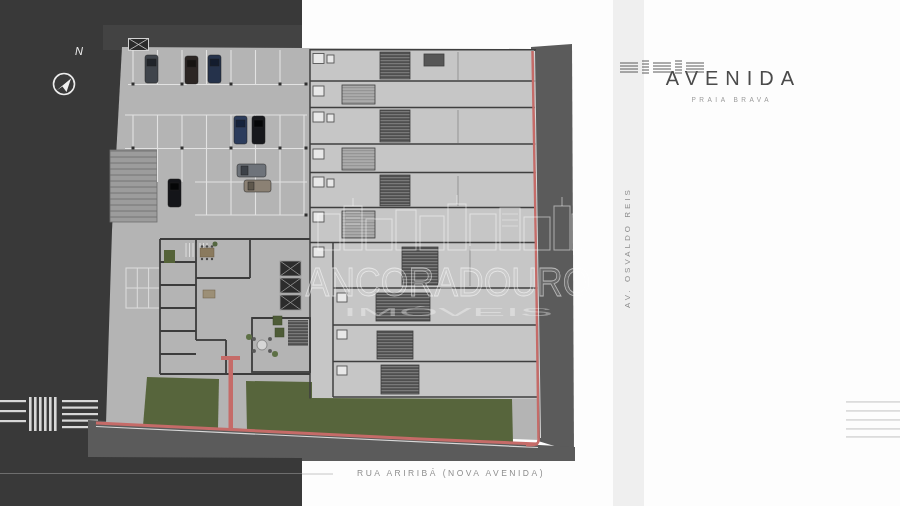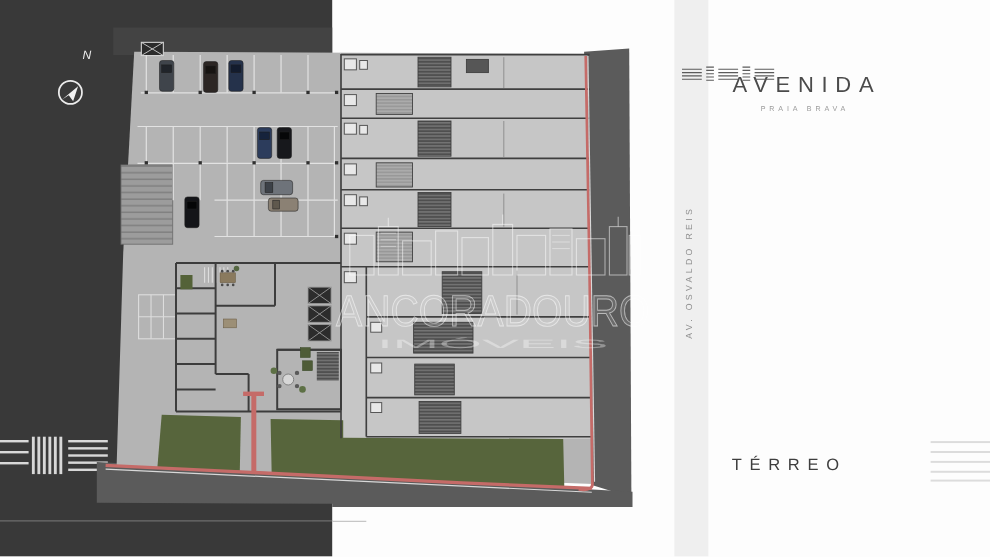--- a/index.html
+++ b/index.html
@@ -388,17 +388,17 @@
             <line x1="66" y1="6" x2="84" y2="6"></line>
             <line x1="66" y1="9" x2="84" y2="9"></line>
             <line x1="66" y1="12" x2="84" y2="12"></line>
           </g>
     </g>
   </svg>
   <div class="logo-title">AVENIDA</div>
   <div class="logo-sub">PRAIA BRAVA</div>
 </div>
 
-<div class="label terreo">TÉRREO</div>
 
 <div class="label av-street">AV. OSVALDO REIS</div>
+<div class="label rua-street">RUA ARIRIBÁ (NOVA AVENIDA)</div>
 
 </div>
 
 </body></html>

